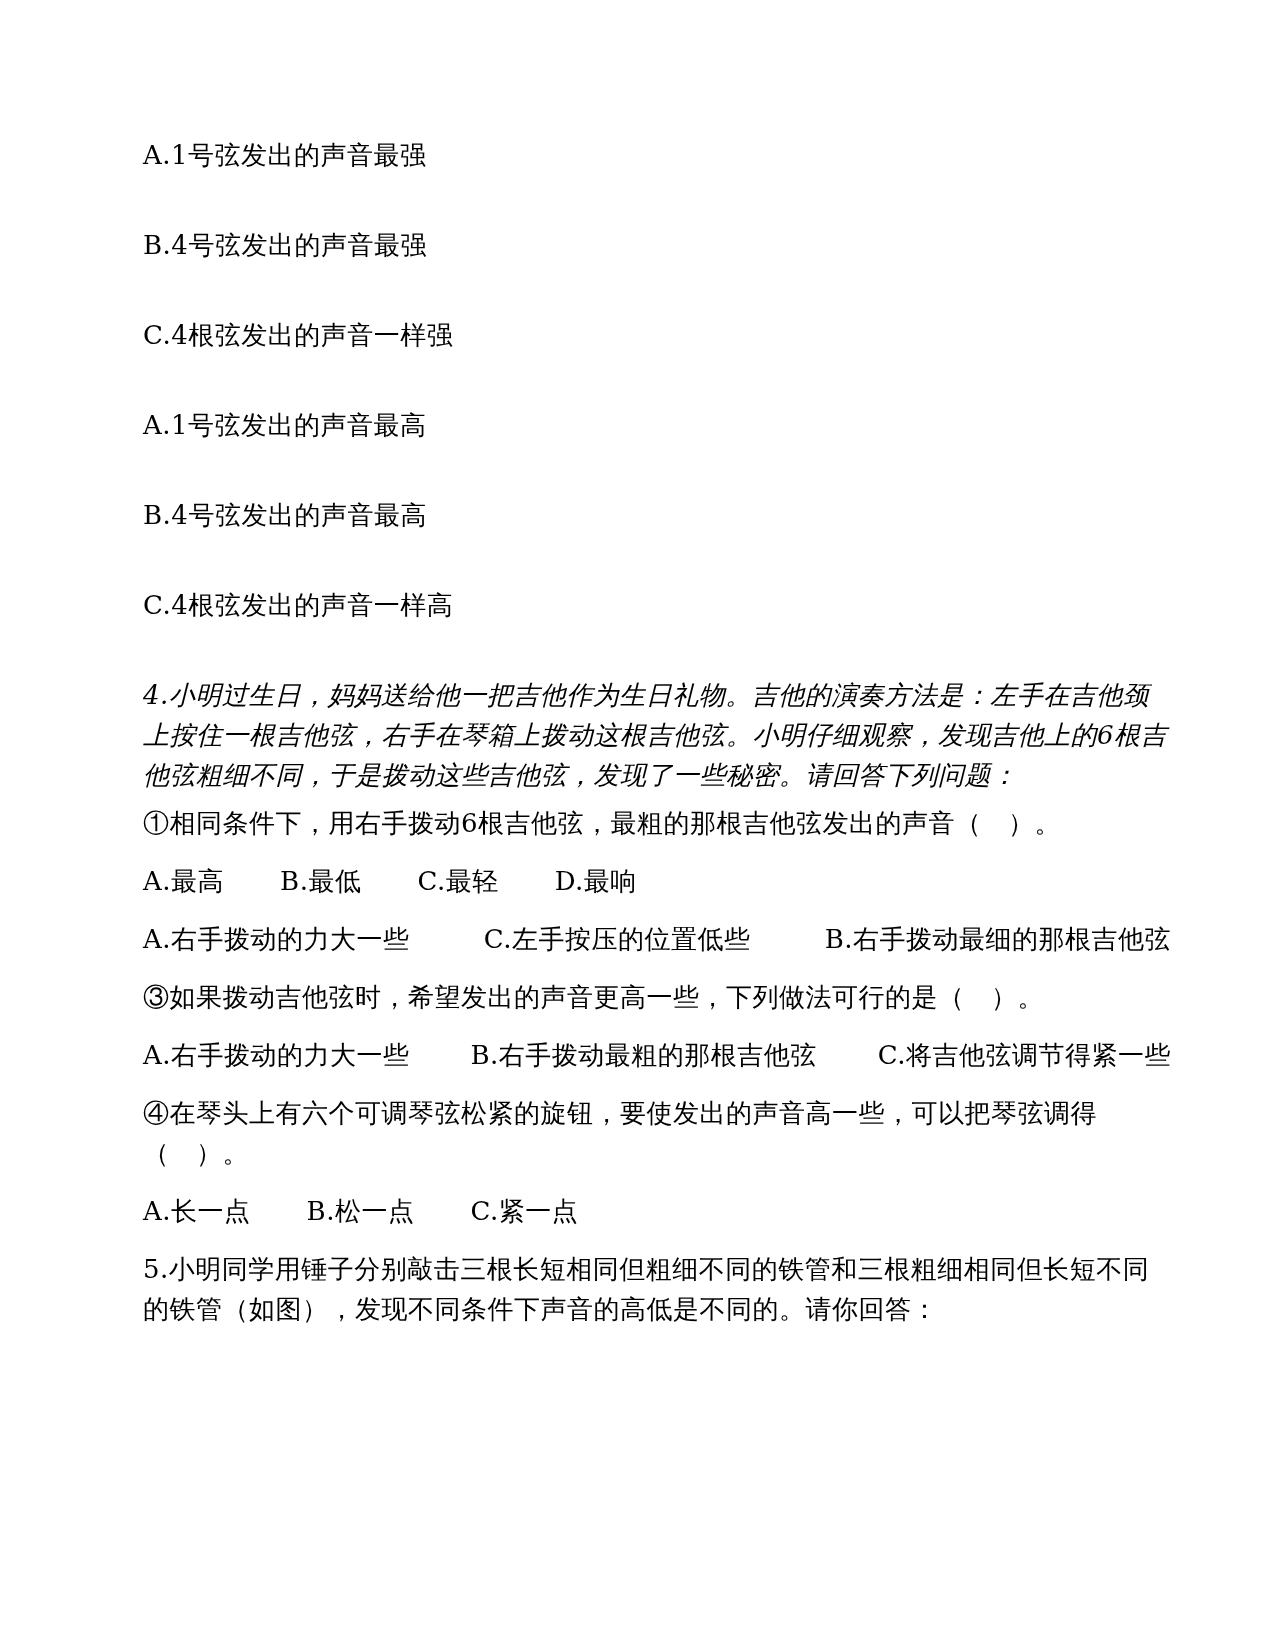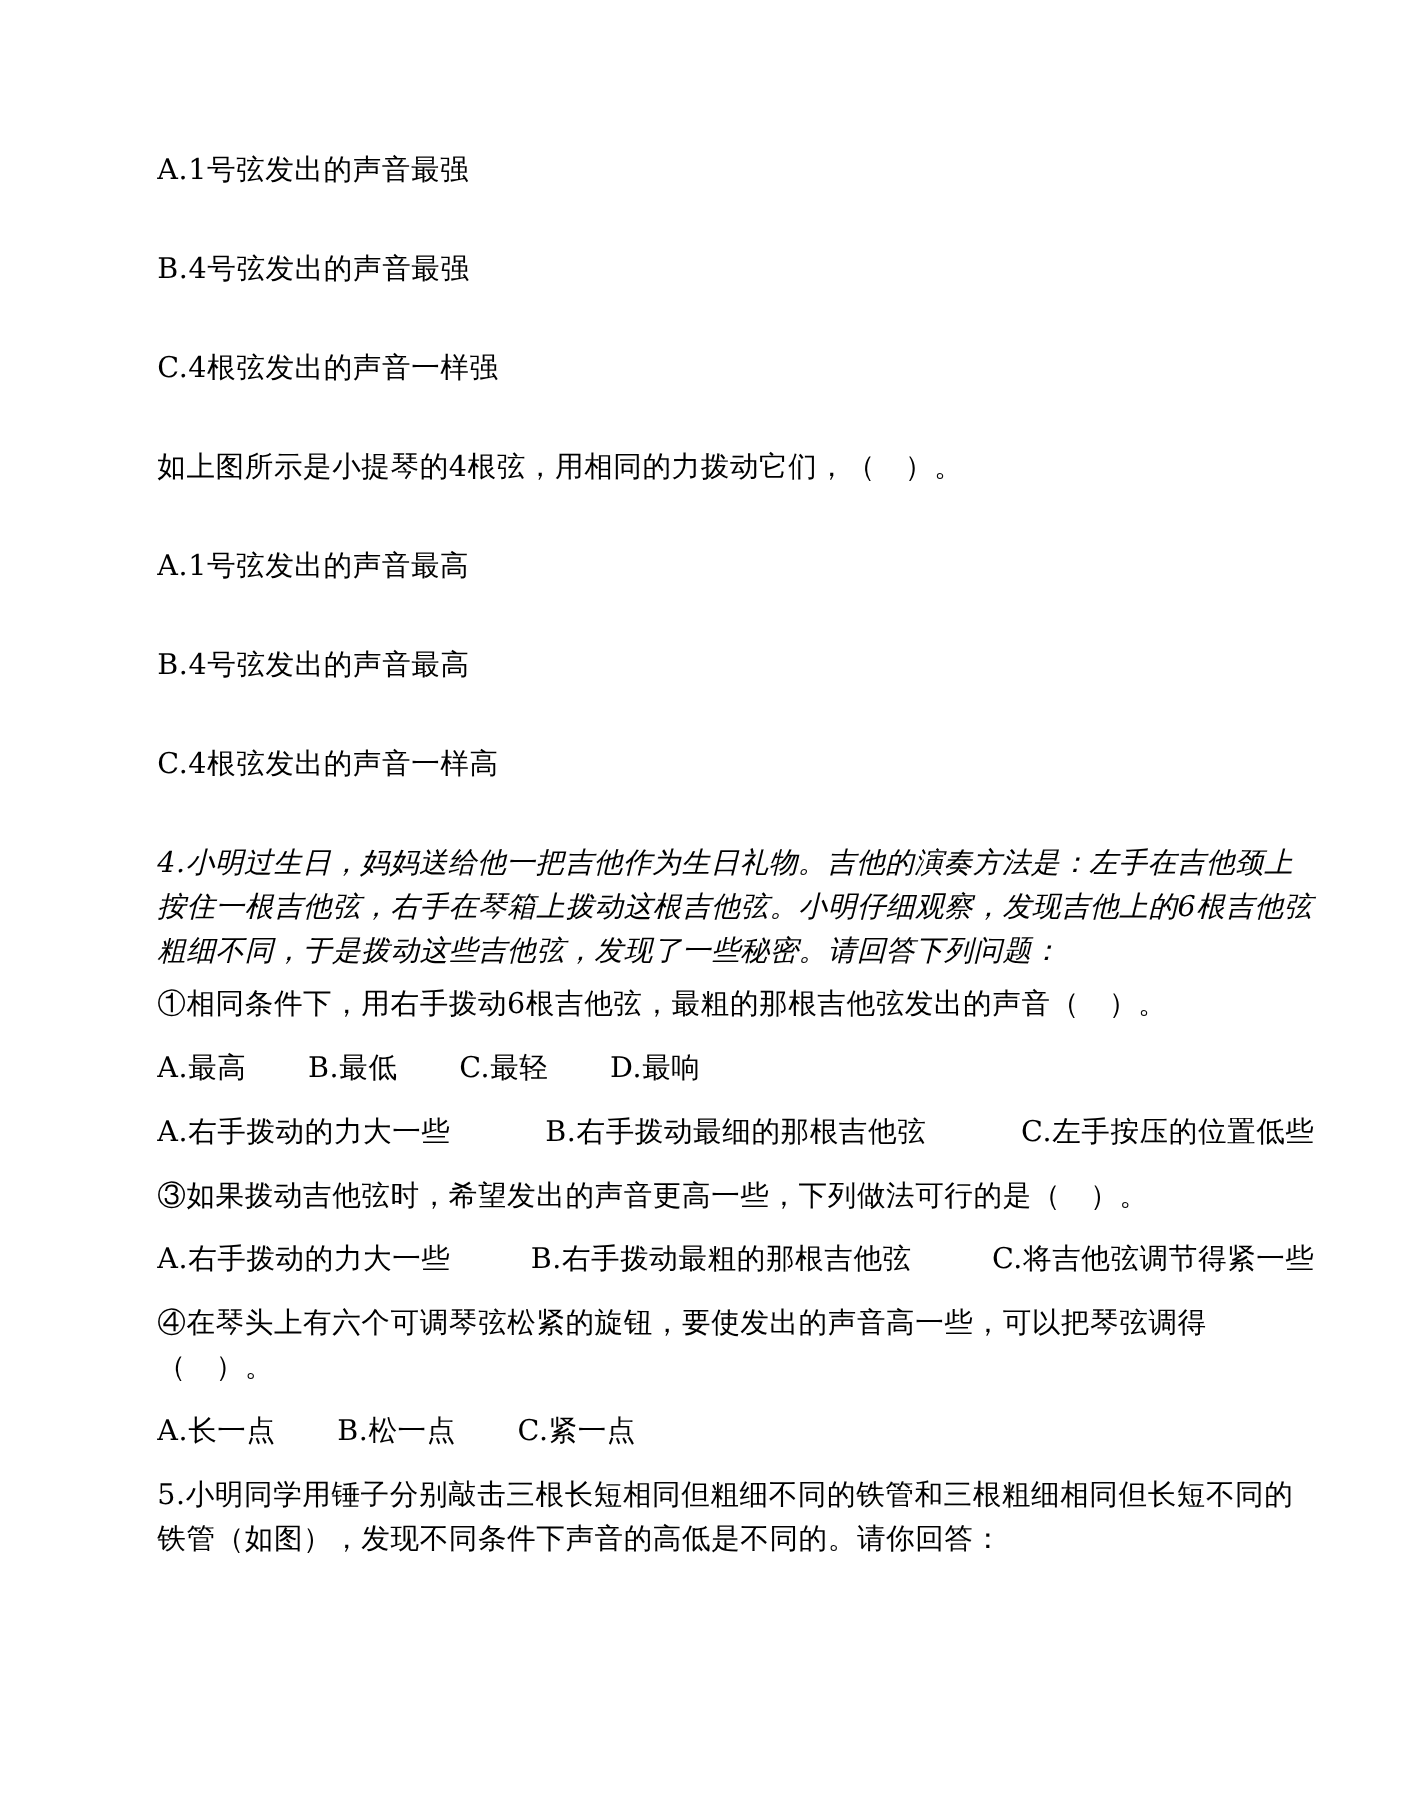--- a/index.html
+++ b/index.html
@@ -13,21 +13,21 @@
     height: 1650px;
     color: #000000;
     font-family: "DejaVu Serif", "Liberation Serif", serif;
     font-size: 26px;
     overflow: hidden;
   }
   .page {
     box-sizing: border-box;
     width: 1275px;
     height: 1650px;
-    padding: 135px 80px 40px 143px;
+    padding: 135px 104px 40px 143px;
     background: #ffffff;
   }
   p {
     margin: 0;
     line-height: 40px;
     letter-spacing: 0.5px;
   }
   
   .sp-top   { margin-bottom: 50px; }
   
@@ -48,40 +48,39 @@
 </style>
 </head>
 <body>
 
 <div class="page">
 
   <p class="sp-top">A.1号弦发出的声音最强</p>
   <p class="sp-top">B.4号弦发出的声音最强</p>
   <p class="sp-top">C.4根弦发出的声音一样强</p>
 
-  <p class="sp-top">如上图所示是小提琴的4根弦，用相同的力拨动它们，（　）。</p>
 
   <p class="sp-top">A.1号弦发出的声音最高</p>
   <p class="sp-top">B.4号弦发出的声音最高</p>
   <p class="sp-top">C.4根弦发出的声音一样高</p>
 
   <p class="para">4.小明过生日，妈妈送给他一把吉他作为生日礼物。吉他的演奏方法是：左手在吉他颈上按住一根吉他弦，右手在琴箱上拨动这根吉他弦。小明仔细观察，发现吉他上的6根吉他弦粗细不同，于是拨动这些吉他弦，发现了一些秘密。请回答下列问题：</p>
 
   <p class="sub">①相同条件下，用右手拨动6根吉他弦，最粗的那根吉他弦发出的声音（　）。</p>
   <p class="sub row-gap">
     <span>A.最高</span>
     <span>B.最低</span>
     <span>C.最轻</span>
     <span>D.最响</span>
   </p>
 
   <p class="sub row-between">
     <span>A.右手拨动的力大一些</span>
+    <span>C.左手按压的位置低些</span>
     <span>B.右手拨动最细的那根吉他弦</span>
-    <span>C.左手按压的位置低些</span>
   </p>
 
   <p class="sub">③如果拨动吉他弦时，希望发出的声音更高一些，下列做法可行的是（　）。</p>
   <p class="sub row-between">
     <span>A.右手拨动的力大一些</span>
     <span>B.右手拨动最粗的那根吉他弦</span>
     <span>C.将吉他弦调节得紧一些</span>
   </p>
 
   <p class="sub">④在琴头上有六个可调琴弦松紧的旋钮，要使发出的声音高一些，可以把琴弦调得（　）。</p>

